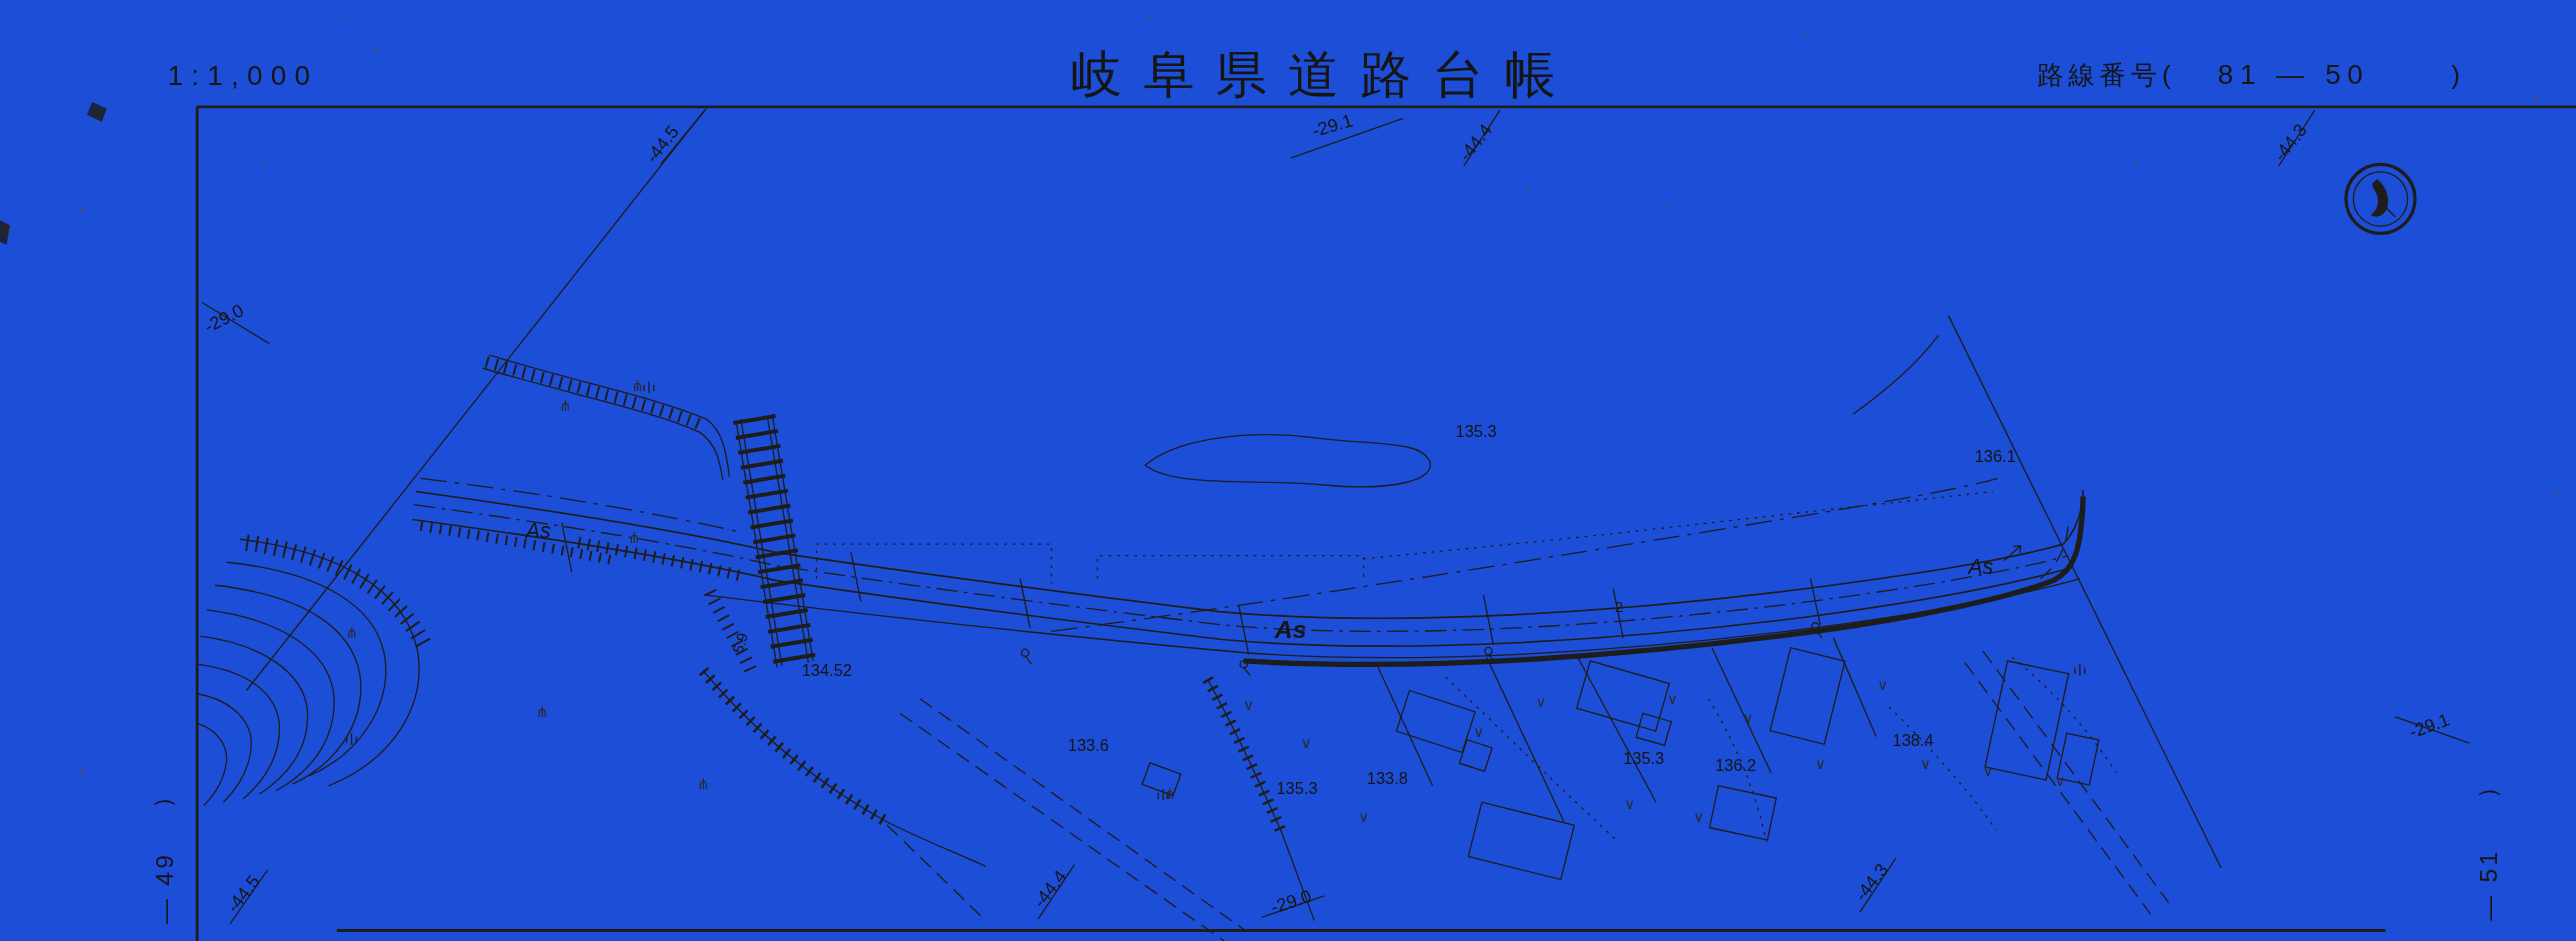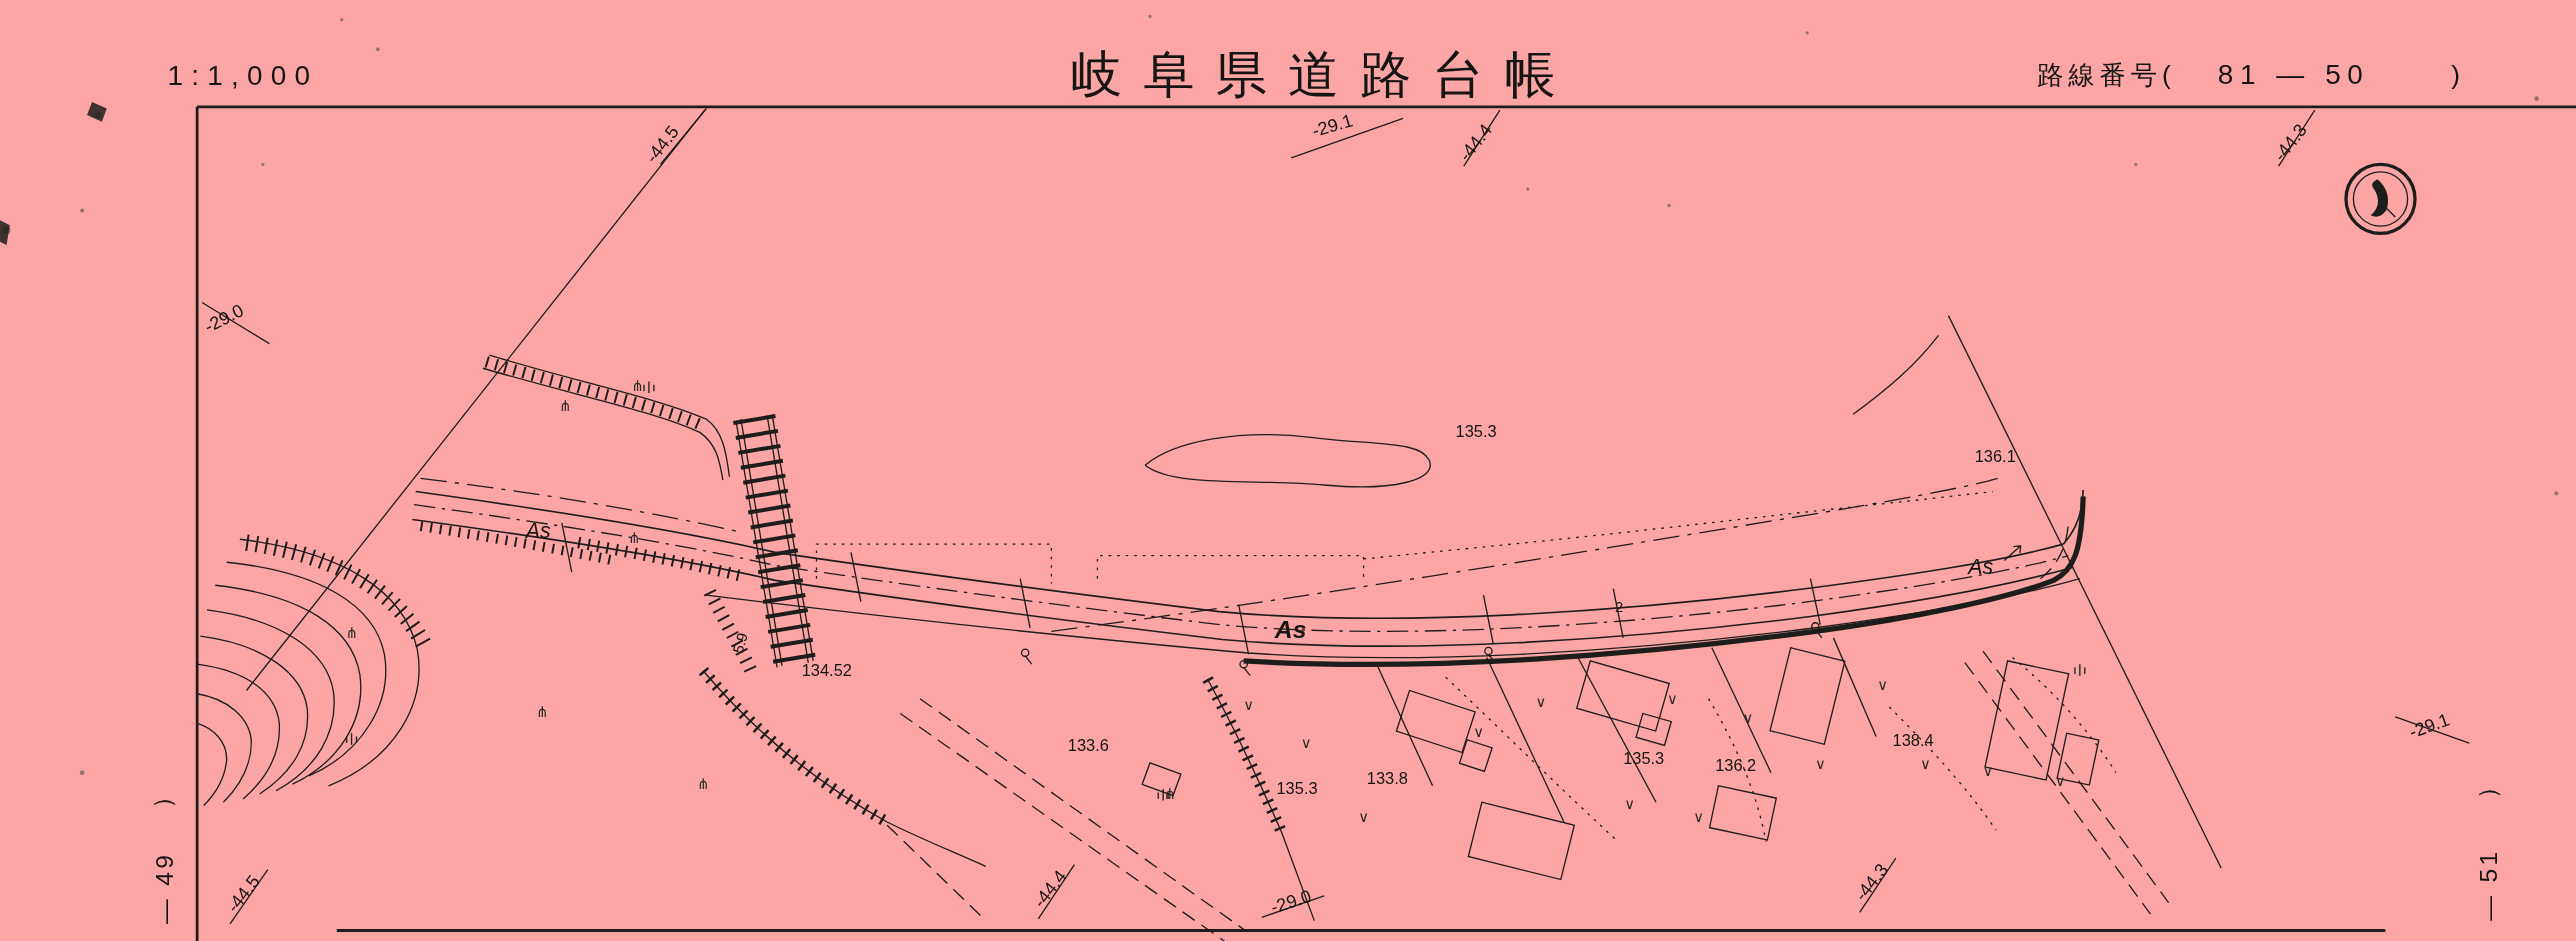--- a/index.html
+++ b/index.html
@@ -1,19 +1,19 @@
 <!DOCTYPE html>
 <html style="font-size:9.6px"><head>
 <meta charset="utf-8">
 <style>
   html,body{margin:0;padding:0;background:#e9e8e4;}
   .sheet{
     position:relative;
     width:2576px;height:942px;
-    background:#fca5a5;
+    background:#1d4ed8;
     overflow:hidden;
     font-family:"Liberation Sans","DejaVu Sans",sans-serif;
   }
   svg{display:block}
   
   .ln   {stroke:#1d1d1b;fill:none;stroke-width:1;stroke-linecap:butt;}
   .frame{stroke-width:1.7;}
   .thin {stroke-width:.8;}
   .thick{stroke-width:3.2;}
   .dashdot{stroke-dasharray:16 5 2.5 5;}

